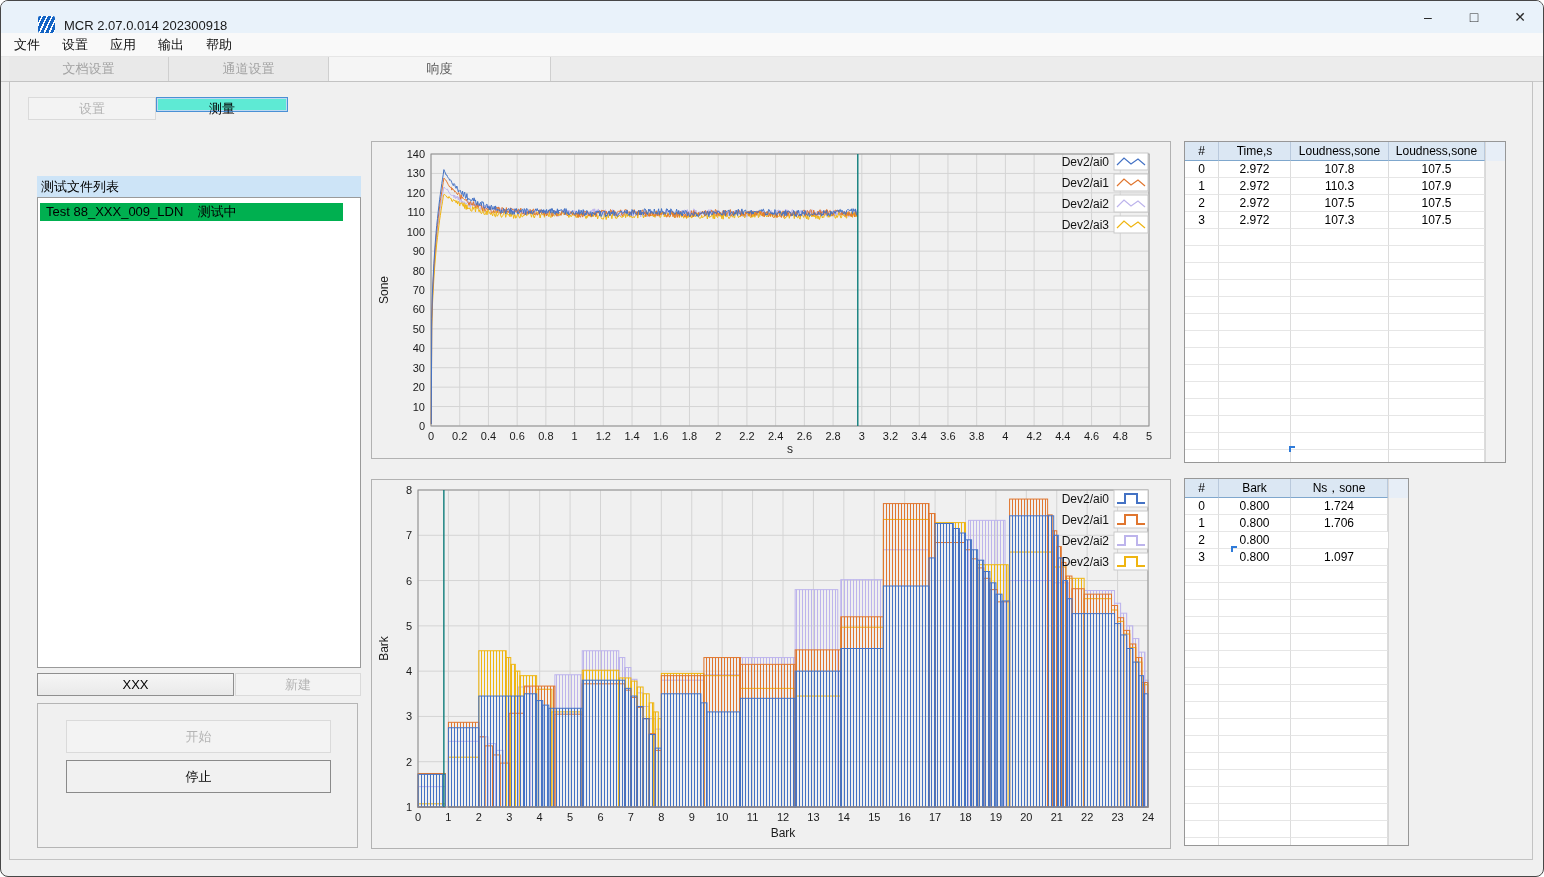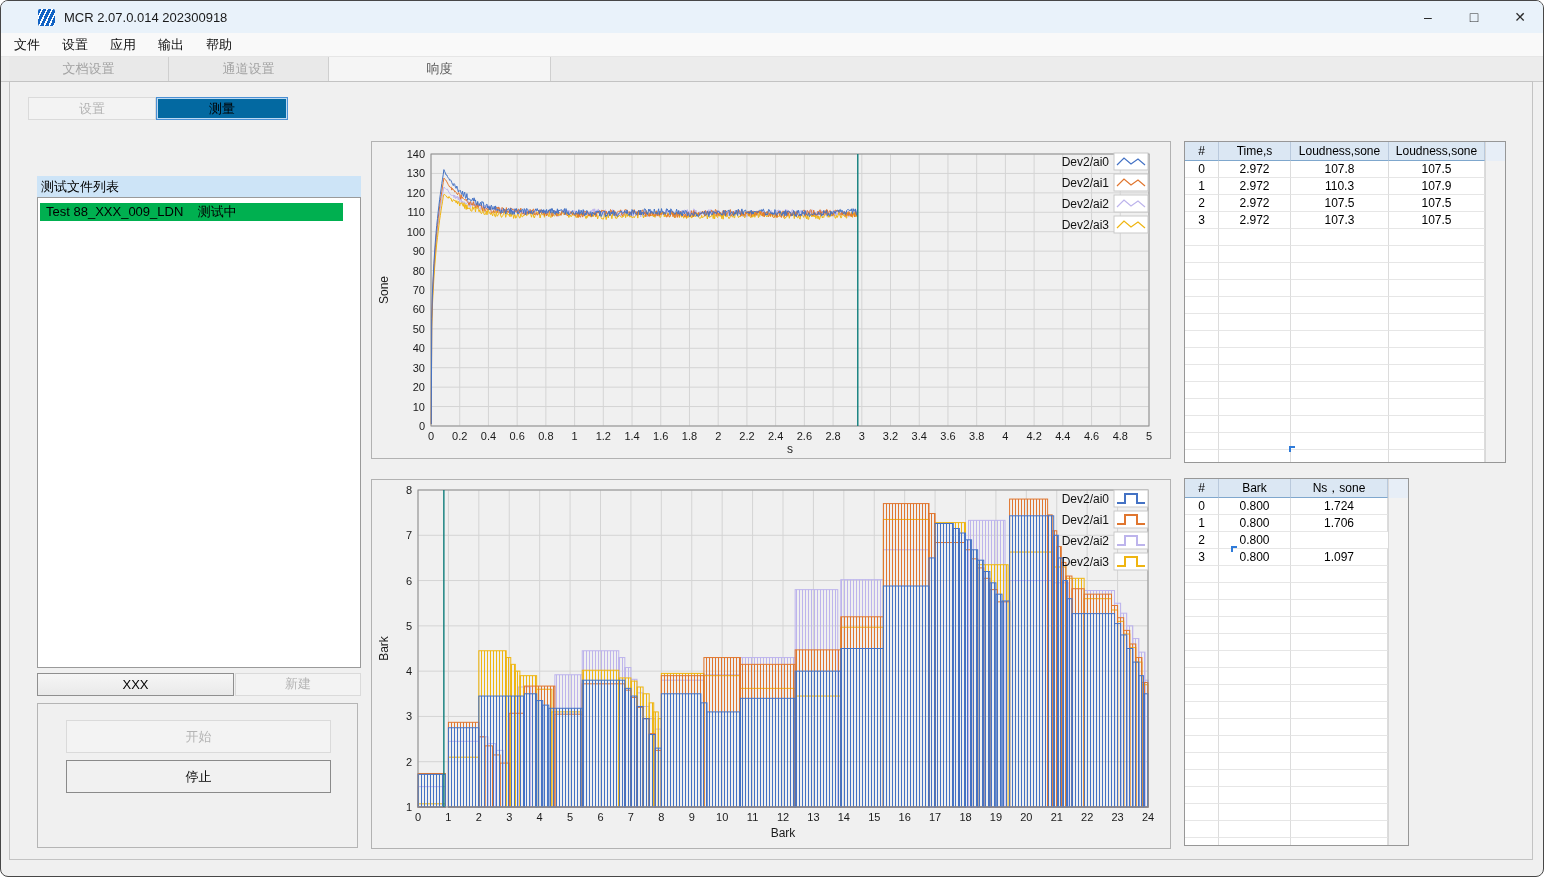--- a/index.html
+++ b/index.html
@@ -2,21 +2,21 @@
 <html><head>
 <meta charset="utf-8">
 <style>
   * { margin:0; padding:0; box-sizing:border-box; font-family:"Liberation Sans","DejaVu Sans",sans-serif; }
   html,body { background:#ffffff; }
   .window { position:relative; width:1544px; height:877px; background:#f0f0f0;
             border:1px solid #474747; border-radius:8px; overflow:hidden; }
 
   
   .titlebar { position:absolute; left:0; top:0; right:0; height:32px; background:#e9f2fa;
-              display:flex; align-items:center; }
+              display:flex; align-items:flex-end; }
   .app-icon { width:17px; height:17px; margin-left:37px; background-color:#1263c4;
               background-image:repeating-linear-gradient(115deg, rgba(255,255,255,0) 0 3px, #ffffff 3px 4.5px);
               border-radius:2px; }
   .title-text { margin-left:9px; font-size:13px; color:#1a1a1a; }
   .win-controls { margin-left:auto; display:flex; height:100%; }
   .win-btn { width:46px; height:100%; display:flex; align-items:center; justify-content:center;
              font-size:14px; color:#2b2b2b; cursor:default; }
 
   
   .menubar { position:absolute; top:32px; left:0; right:0; height:24px; background:#f9f9f9;
@@ -31,41 +31,41 @@
   .tab.active { width:222px; background:#f5f5f5; color:#5a5a5a; height:25px; margin-bottom:-1px;
                 border-bottom:1px solid #f5f5f5; }
 
   .outerbox { position:absolute; left:8px; top:80px; width:1524px; height:779px;
               border:1px solid #c3c3c3; background:#f0f0f0; }
 
   .uibtn { position:absolute; text-align:center; font-size:13px; border:1px solid; cursor:default; }
   .btn-disabled { background:#f3f3f3; border-color:#dadada; color:#b4b4b4; }
   .btn-enabled  { background:#f1f1f1; border-color:#8a8a8a; color:#000; }
   #btn-settings { left:27px;  top:96px; width:128px; height:23px; line-height:21px; }
-  #btn-measure  { left:155px; top:96px; width:132px; height:23px; line-height:21px;
-                  background:#0369a1; border-color:#4a90d5; color:#000;
+  #btn-measure  { left:155px; top:96px; width:132px; height:15px; line-height:21px;
+                  background:#5eead4; border-color:#4a90d5; color:#000;
                   box-shadow:inset 0 0 0 1px #bcd9f2; }
 
   
   .dropdown { position:absolute; left:36px; top:138px; width:324px; height:29px; background:#fff;
               border:1px solid #8f8f8f; font-size:14px; display:flex; align-items:center; }
   .dropdown .val { flex:1; text-align:center; color:#000; }
   .dd-arrow-box { width:24px; height:100%; display:flex; align-items:center; justify-content:center; }
   .chevron { width:8px; height:8px; border-right:1.5px solid #666; border-bottom:1.5px solid #666;
              transform:rotate(45deg); margin-top:-4px; }
   .list-header { position:absolute; left:36px; top:175px; width:324px; height:21px; background:#cde4f7;
                  font-size:13px; line-height:21px; padding-left:4px; color:#000; }
   .listbox { position:absolute; left:36px; top:196px; width:324px; height:471px; background:#fff;
              border:1px solid #9a9a9a; }
   .list-item-green { position:absolute; left:2px; top:5px; width:303px; height:18px; background:#00B050;
                      font-size:13px; line-height:18px; padding-left:6px; color:#000; white-space:pre; }
 
   #btn-xxx { left:36px; top:672px; width:197px; height:23px; line-height:21px;
              background:linear-gradient(#f6f6f6,#e9e9e9); border-color:#8f8f8f; color:#000; }
-  #btn-new { left:234px; top:672px; width:126px; height:23px; line-height:21px;font-family:Liberation Mono, monospace; }
+  #btn-new { left:234px; top:672px; width:126px; height:23px; line-height:21px; }
 
   .group-box { position:absolute; left:36px; top:702px; width:321px; height:145px;
                border:1px solid #b5b5b5; }
   #btn-start { left:65px; top:719px; width:265px; height:33px; line-height:31px; }
   #btn-stop  { left:65px; top:759px; width:265px; height:33px; line-height:31px; }
   #btn-save  { left:65px; top:800px; width:265px; height:33px; line-height:31px; }
 
   
   .chart-box { position:absolute; border:1px solid #b2b2b2; background:#f0f0f0; }
   #chart1-box { left:370px; top:140px; width:800px; height:318px; }

